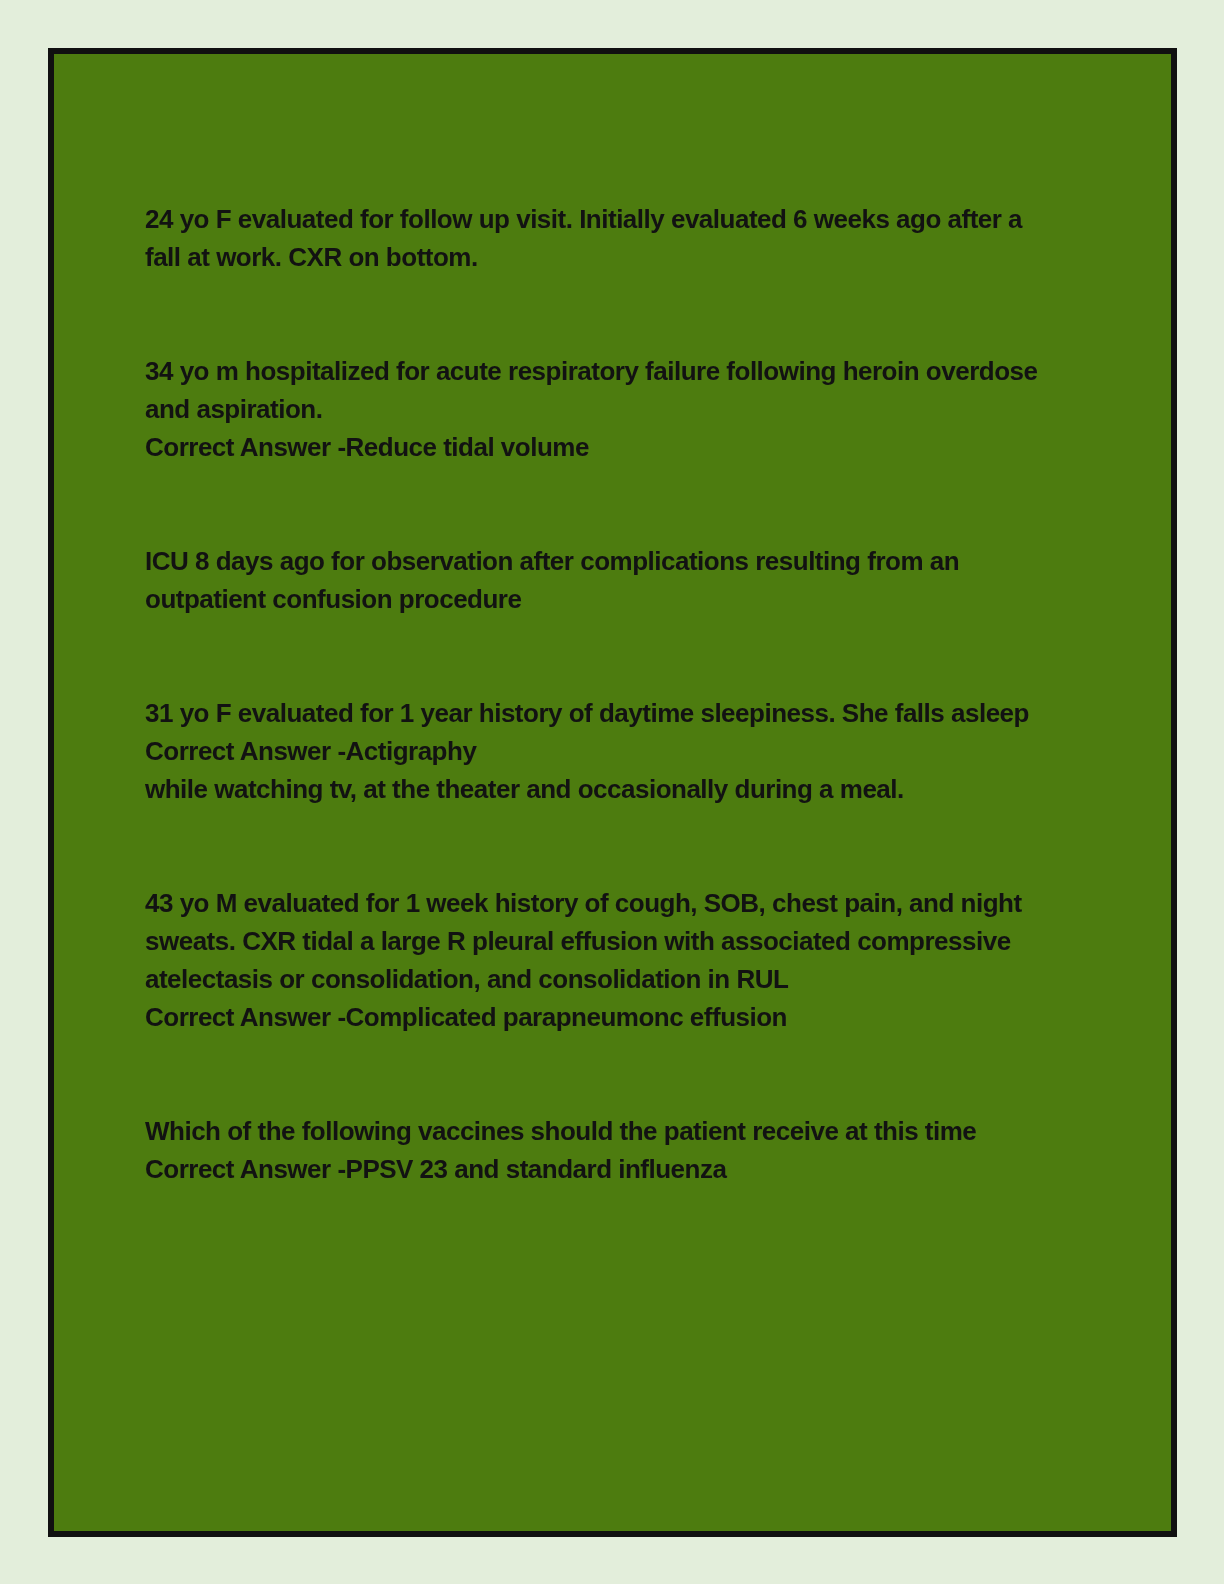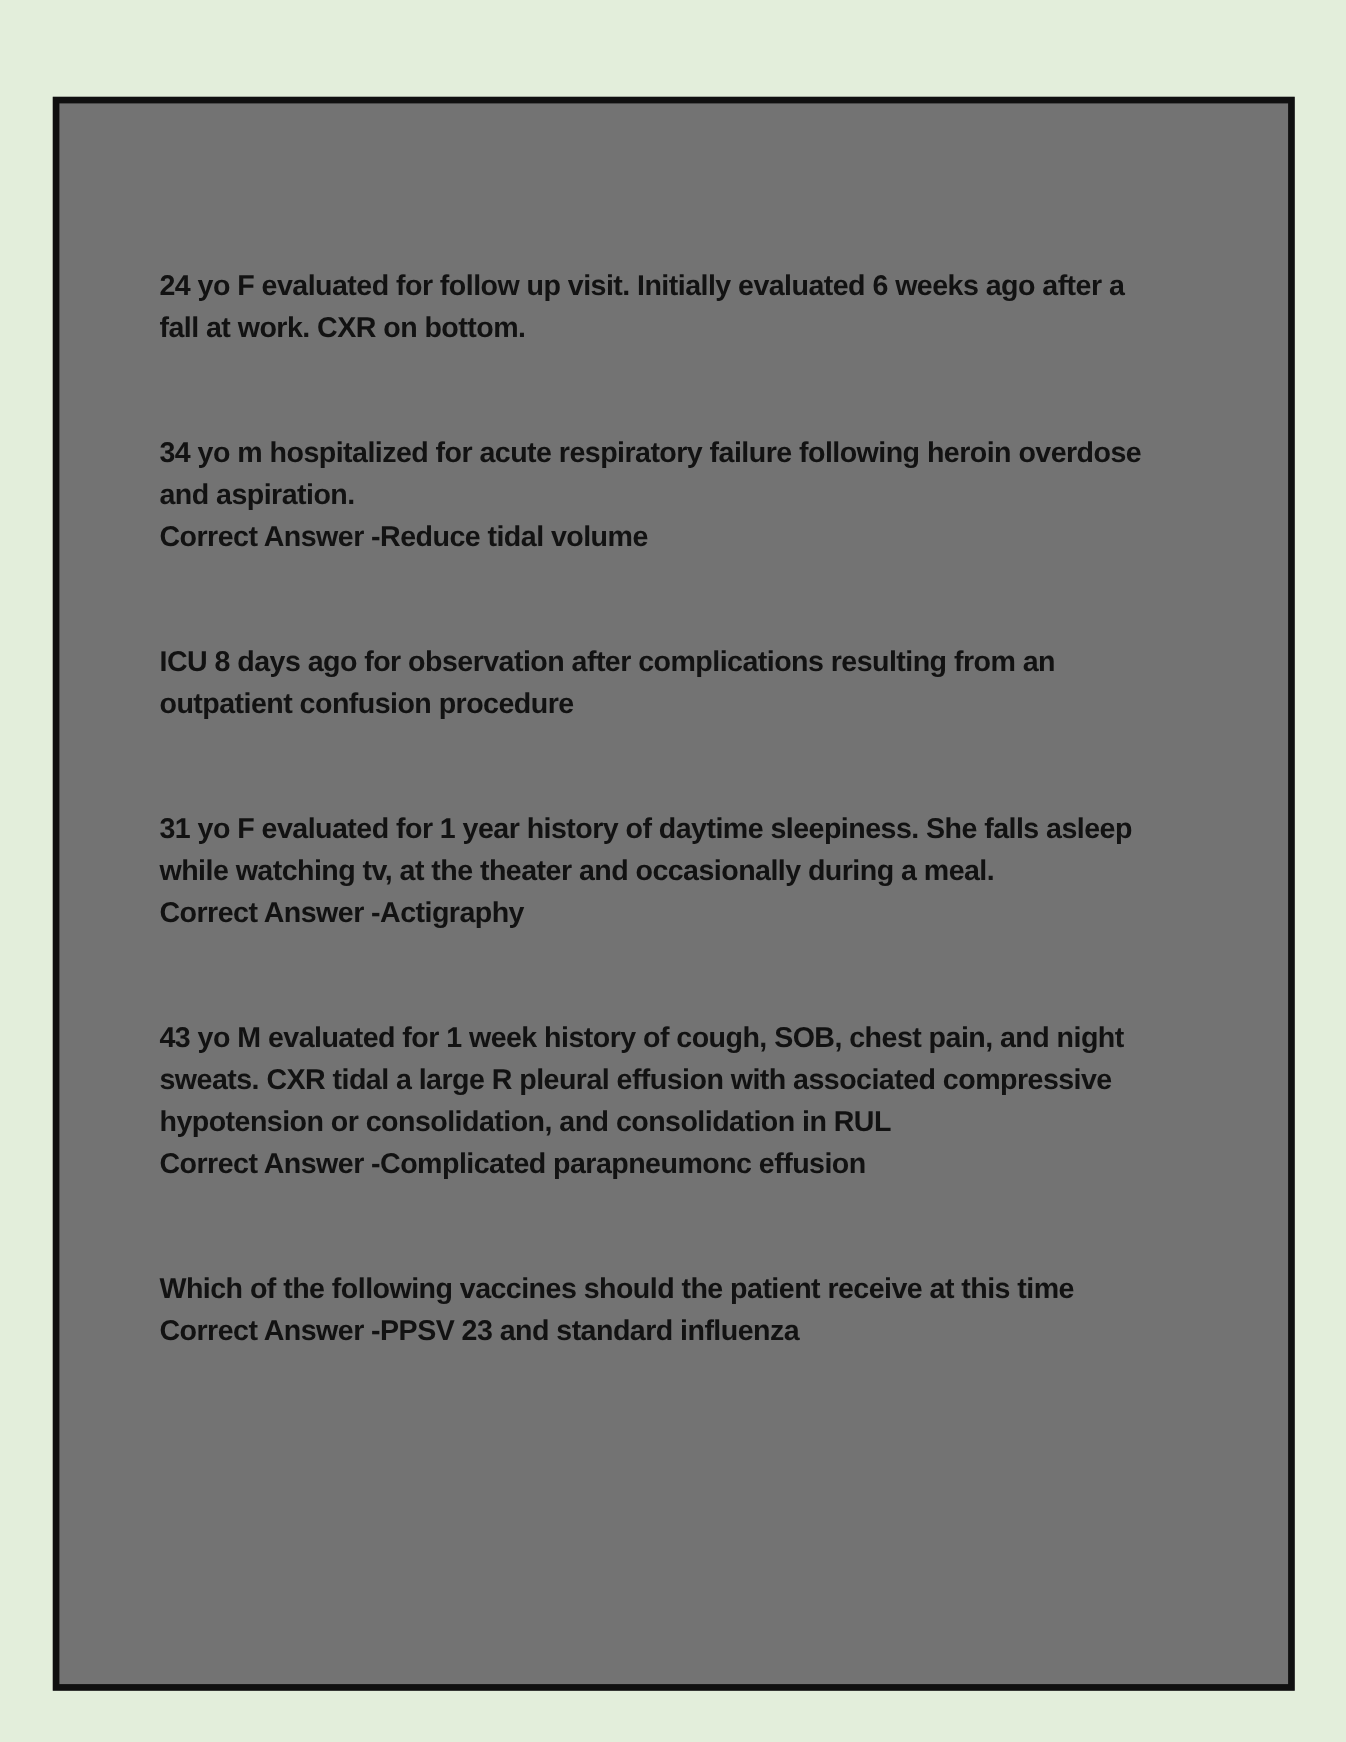--- a/index.html
+++ b/index.html
@@ -15,22 +15,21 @@
     overflow: hidden;
   }
   .page-frame {
     position: absolute;
     left: 48px;
     top: 48px;
     right: 47px;
     bottom: 47px;
     border: 6px solid #101010;
     box-sizing: border-box;
-    background: #737373;
-    margin-top: 40px;
+    background: #4d7c0f;
   }
   .content {
     padding: 146px 40px 0 91px;
   }
   .entry {
     margin-bottom: 76px;
   }
   .line {
     font-weight: bold;
     font-size: 26px;
@@ -53,27 +52,27 @@
         <div class="line">34 yo m hospitalized for acute respiratory failure following heroin overdose</div>
         <div class="line">and aspiration.</div>
         <div class="line">Correct Answer -Reduce tidal volume</div>
       </div>
       <div class="entry">
         <div class="line">ICU 8 days ago for observation after complications resulting from an</div>
         <div class="line">outpatient confusion procedure</div>
       </div>
       <div class="entry">
         <div class="line">31 yo F evaluated for 1 year history of daytime sleepiness. She falls asleep</div>
+        <div class="line">Correct Answer -Actigraphy</div>
         <div class="line">while watching tv, at the theater and occasionally during a meal.</div>
-        <div class="line">Correct Answer -Actigraphy</div>
       </div>
       <div class="entry">
         <div class="line">43 yo M evaluated for 1 week history of cough, SOB, chest pain, and night</div>
         <div class="line">sweats. CXR tidal a large R pleural effusion with associated compressive</div>
-        <div class="line">hypotension or consolidation, and consolidation in RUL</div>
+        <div class="line">atelectasis or consolidation, and consolidation in RUL</div>
         <div class="line">Correct Answer -Complicated parapneumonc effusion</div>
       </div>
       <div class="entry">
         <div class="line">Which of the following vaccines should the patient receive at this time</div>
         <div class="line">Correct Answer -PPSV 23 and standard influenza</div>
       </div>
     </div>
 </div>
 
 </body></html>

